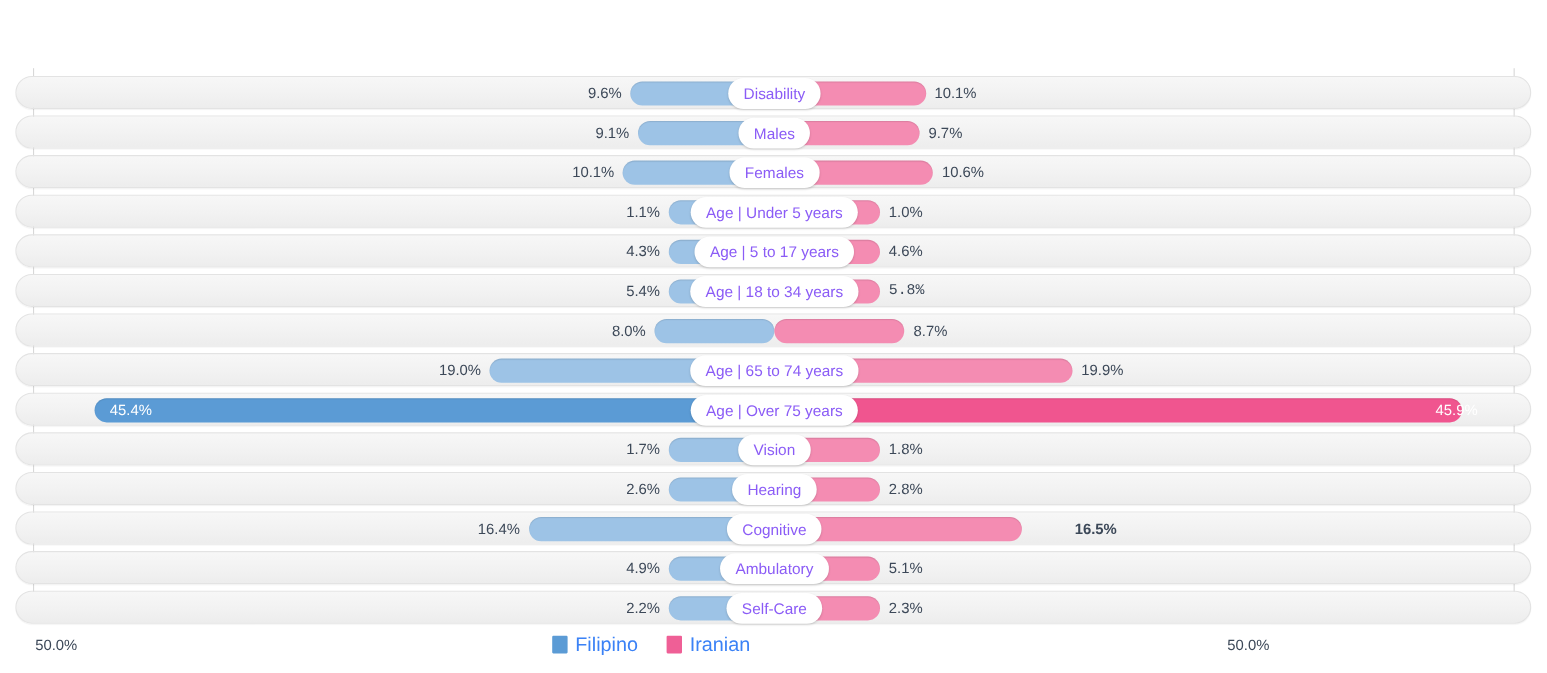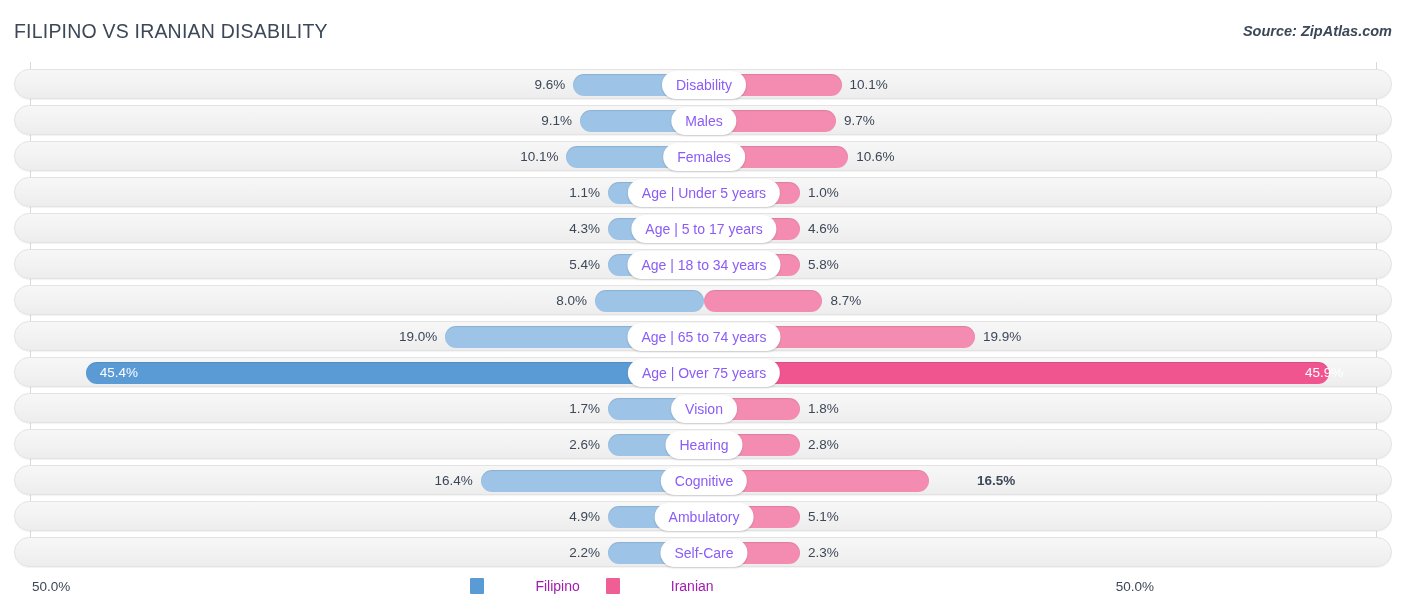--- a/index.html
+++ b/index.html
@@ -148,35 +148,30 @@
     display: flex;
     align-items: center;
     gap: 7px;
   }
   .swatch {
     width: 14px; height: 16px;
     border-radius: 1px;
     display: block;
   }
   .legend-label {
-    font-size: 14px;
-    color: #a21caf;
+    font-size: 18px;
+    color: #3b82f6;
     line-height: 16px;
-    margin-left: 44px;
   }
 </style>
 </head>
 <body>
 
 <div id="app">
 
-  <div class="header">
-    <div class="page-title">FILIPINO VS IRANIAN DISABILITY</div>
-    <div class="source">Source: ZipAtlas.com</div>
-  </div>
 
   <div class="chart" id="chart">
     <div class="gridline left"></div>
     <div class="gridline right"></div>
   <div class="row" style="top: 7px;">
         <div class="barwrap">
           <div class="bar left" style="left: 558.281px; width: 130.719px; background: rgb(157, 195, 230);"></div>
           <div class="bar right" style="left: 689px; width: 137.527px; background: rgb(244, 140, 178);"></div>
           <div class="val outL" style="left: 448.281px; width: 102px;">9.6%</div>
           <div class="val outR" style="left: 834.527px; width: 102px;">10.1%</div>
@@ -227,21 +222,21 @@
           <div class="pill" style="left: 689px;">
             <span>Age | 5 to 17 years</span>
           </div>
         </div>
       </div>
       <div class="row" style="top: 187px;">
         <div class="barwrap">
           <div class="bar left" style="left: 593px; width: 96px; background: rgb(157, 195, 230);"></div>
           <div class="bar right" style="left: 689px; width: 96px; background: rgb(244, 140, 178);"></div>
           <div class="val outL" style="left: 483px; width: 102px;">5.4%</div>
-          <div class="val outR" style="left: 793px; width: 102px;">5.8%</div>
+          <div class="val outR" style="left: 793px; width: 102px; font-family: Liberation Mono, monospace;">5.8%</div>
           <div class="pill" style="left: 689px;">
             <span>Age | 18 to 34 years</span>
           </div>
         </div>
       </div>
       <div class="row" style="top: 223px;">
         <div class="barwrap">
           <div class="bar left" style="left: 580.068px; width: 108.932px; background: rgb(157, 195, 230);"></div>
           <div class="bar right" style="left: 689px; width: 118.464px; background: rgb(244, 140, 178);"></div>
           <div class="val outL" style="left: 470.068px; width: 102px;">8.0%</div>

